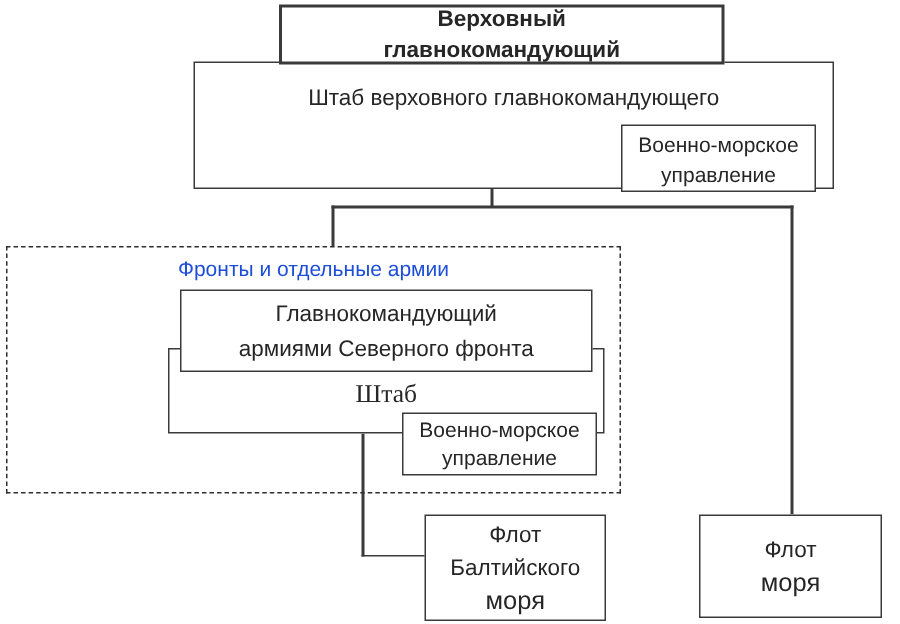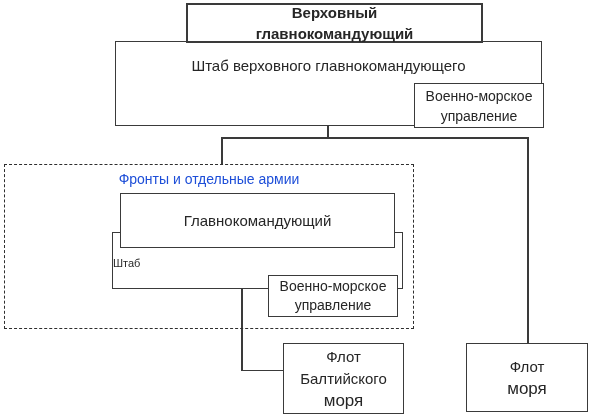--- a/index.html
+++ b/index.html
@@ -13,36 +13,36 @@
     border: 1.5px solid #3a3a3a; color: #262626;
     display: flex; flex-direction: column; align-items: center; justify-content: center;
     text-align: center;
   }
   .box span { display: block; white-space: nowrap; }
   .line { position: absolute; background: #3a3a3a; }
 
   
   #supreme-commander { left: 186px; top: 3px; width: 297px; height: 40px;
     border-width: 2px; font-weight: bold; font-size: 15px; line-height: 21px; z-index: 3; }
-  #supreme-hq { left: 115px; top: 41px; width: 427px; height: 85px;
+  #supreme-hq { left: 129px; top: 41px; width: 427px; height: 85px;
     justify-content: flex-start; padding-top: 14px; font-size: 15px; line-height: 20px; z-index: 2; }
   #naval-top { left: 414px; top: 83px; width: 130px; height: 45px;
     font-size: 14px; line-height: 20px; z-index: 3; }
 
   
   #fronts-frame { left: 4px; top: 164px; width: 410px; height: 165px;
     position: absolute; border: 1.5px dashed #2e2e2e; background: transparent; z-index: 1; }
   #fronts-label { position: absolute; left: 4px; top: 171px; width: 410px;
     text-align: center; font-size: 14px; line-height: 16px; color: #1d4ed8; z-index: 1; }
 
   #front-commander { left: 120px; top: 193px; width: 275px; height: 55px;
     font-size: 15px; line-height: 23px; z-index: 3; }
   #front-hq { left: 112px; top: 232px; width: 291px; height: 57px; z-index: 2; }
   #front-hq .hq-label { position: absolute; left: 0; top: 20px; width: 100%;
-    text-align: left; font-size: 11px; line-height: 20px; }
+    text-align: center; font-size: 17px; line-height: 20px; font-family: Liberation Serif, serif; }
   #naval-front { left: 268px; top: 275px; width: 130px; height: 42px;
     font-size: 14px; line-height: 19px; z-index: 4; }
 
   
   #baltic-fleet { left: 283px; top: 343px; width: 121px; height: 71px;
     font-size: 15px; line-height: 22px; z-index: 2; }
   #black-sea-fleet { left: 466px; top: 343px; width: 122px; height: 69px;
     font-size: 15px; line-height: 22px; z-index: 2; }
   .fleet-big { font-size: 17px; }
 
@@ -82,20 +82,21 @@
 
   <div id="fronts-frame"></div>
   <div id="fronts-label">Фронты и отдельные армии</div>
 
   <div class="box" id="front-hq">
     <span class="hq-label">Штаб</span>
   </div>
 
   <div class="box" id="front-commander">
     <span>Главнокомандующий</span>
+    <span>армиями Северного фронта</span>
   </div>
 
   <div class="box" id="naval-front">
     <span>Военно-морское</span>
     <span>управление</span>
   </div>
 
   <div class="box" id="baltic-fleet">
     <span>Флот</span>
     <span>Балтийского</span>

